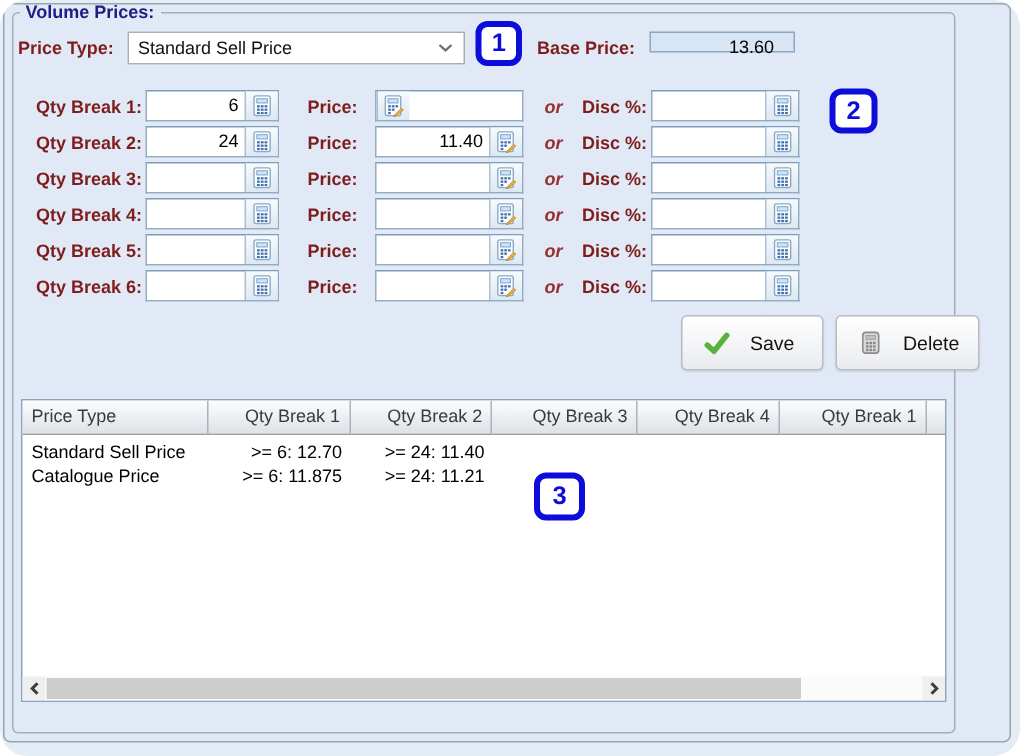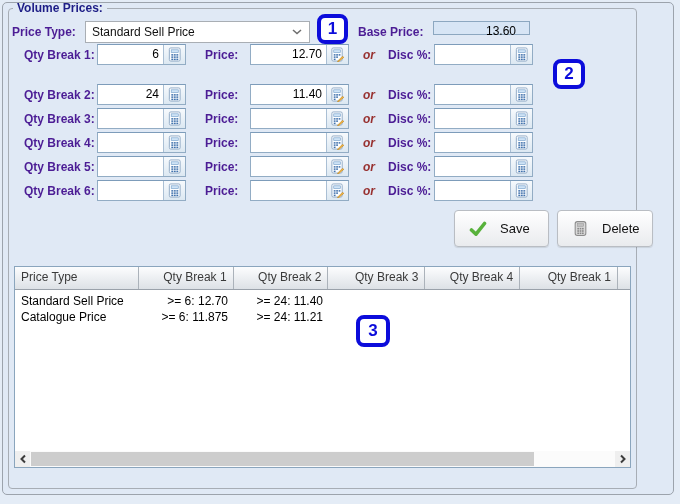--- a/index.html
+++ b/index.html
@@ -1,20 +1,20 @@
 <!DOCTYPE html>
 <html><head>
 <meta charset="utf-8">
 <style>
   html,body{margin:0;padding:0;}
-  .screen{position:relative;width:680px;height:504px;background:#e4ecf6;font-family:"Liberation Sans",sans-serif;overflow:hidden;}
+  .screen{position:relative;width:680px;height:504px;background:#e4ecf6;font-family:"Liberation Sans",sans-serif;overflow:hidden;border-radius:18px;}
   .window{position:absolute;left:2px;top:2px;width:672px;height:493px;background:#e0e9f5;border:1px solid #9ca3ac;border-radius:5px;box-sizing:border-box;}
   fieldset.vol{position:absolute;left:8px;top:1px;width:629px;height:488px;margin:0;padding:0;border:1px solid #a7adb5;border-radius:4px;box-sizing:border-box;}
   fieldset.vol legend{margin-left:4px;padding:0 4px;font-size:12px;font-weight:bold;color:#1d1d86;}
-  .lbl{position:absolute;font-size:12px;font-weight:bold;color:#4c1d95;white-space:nowrap;}
+  .lbl{position:absolute;font-size:12px;font-weight:bold;color:#7f1d1d;white-space:nowrap;}
   .or{color:#97302f;font-style:italic;}
   .combo{position:absolute;left:85px;top:21px;width:225px;height:22px;background:#fff;border:1px solid #a9aeb4;display:flex;align-items:center;box-sizing:border-box;cursor:pointer;}
   .combo .ctext{flex:1;padding-left:6px;font-size:12px;color:#111;}
   .combo .chev{width:24px;display:flex;justify-content:center;align-items:center;}
   .basefield{position:absolute;left:433px;top:21px;width:97px;height:14px;background:#d7e5f5;border:1px solid #8ca7c0;box-sizing:border-box;font-size:12px;line-height:19px;text-align:right;padding-right:13px;color:#000;}
   .frow{position:absolute;left:0;width:680px;height:22px;}
   .l-qty{left:24px;top:4px;} .l-price{left:205px;top:4px;} .l-or{left:363px;top:4px;} .l-disc{left:388px;top:4px;}
   .field{position:absolute;top:0;height:21px;background:#fff;border:1px solid #92acc4;border-top-color:#7d9cba;display:flex;align-items:stretch;box-sizing:border-box;}
   .f-qty{left:97px;width:89px;} .f-price{left:250px;width:99px;} .f-disc{left:434px;width:99px;}
   .val{flex:1;text-align:right;font-size:12px;color:#000;line-height:18px;padding-right:4px;overflow:hidden;}
@@ -116,33 +116,32 @@
     <span class="chev">
         <svg width="10" height="6">
           <use href="#sym-chevdown"></use>
         </svg>
       </span>
   </div>
   <div class="callout co1">1</div>
   <span class="lbl" style="left:358px;top:25px;">Base Price:</span>
   <div class="basefield">13.60</div>
 
-  <div class="frow" style="top:44px;">
+  <div class="frow" style="top:60px;">
     <span class="lbl l-qty">Qty Break 1:</span>
     <div class="field f-qty">
       <span class="val">6</span>
       <span class="ibtn">
           <svg class="ic15">
             <use href="#sym-calc"></use>
           </svg>
         </span>
     </div>
     <span class="lbl l-price">Price:</span>
     <div class="field f-price">
-      <span class="val">12.70</span>
       <span class="ibtn">
           <svg class="ic15">
             <use href="#sym-calc-edit"></use>
           </svg>
         </span>
     </div>
     <span class="lbl or l-or">or</span>
     <span class="lbl l-disc">Disc %:</span>
     <div class="field f-disc">
       <span class="val"></span>

